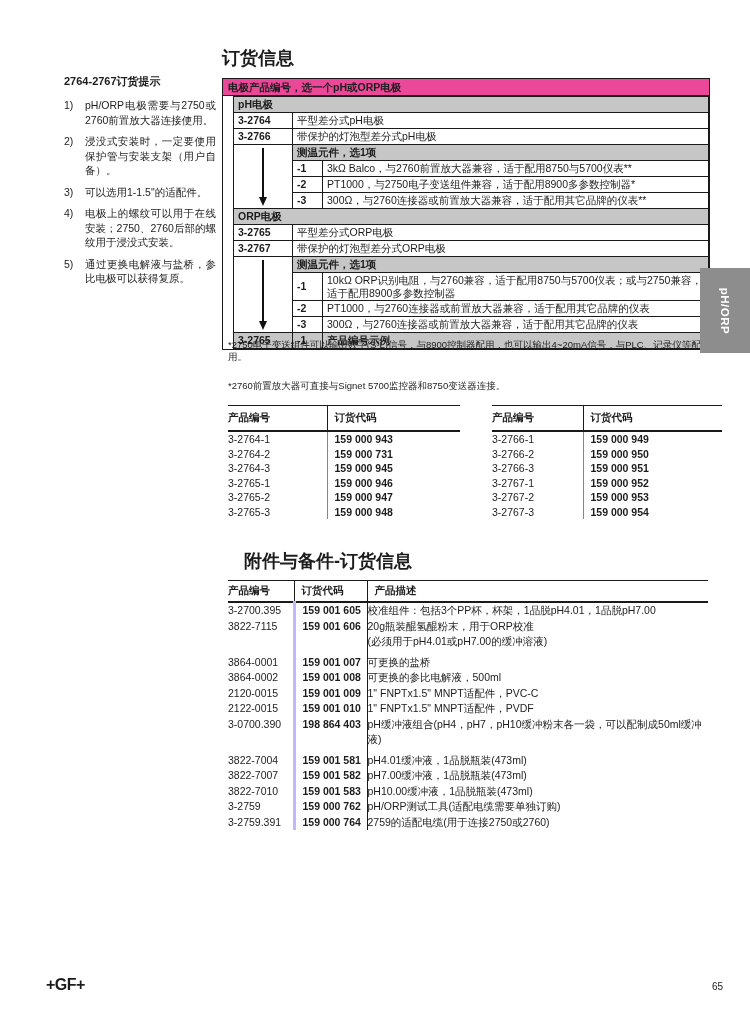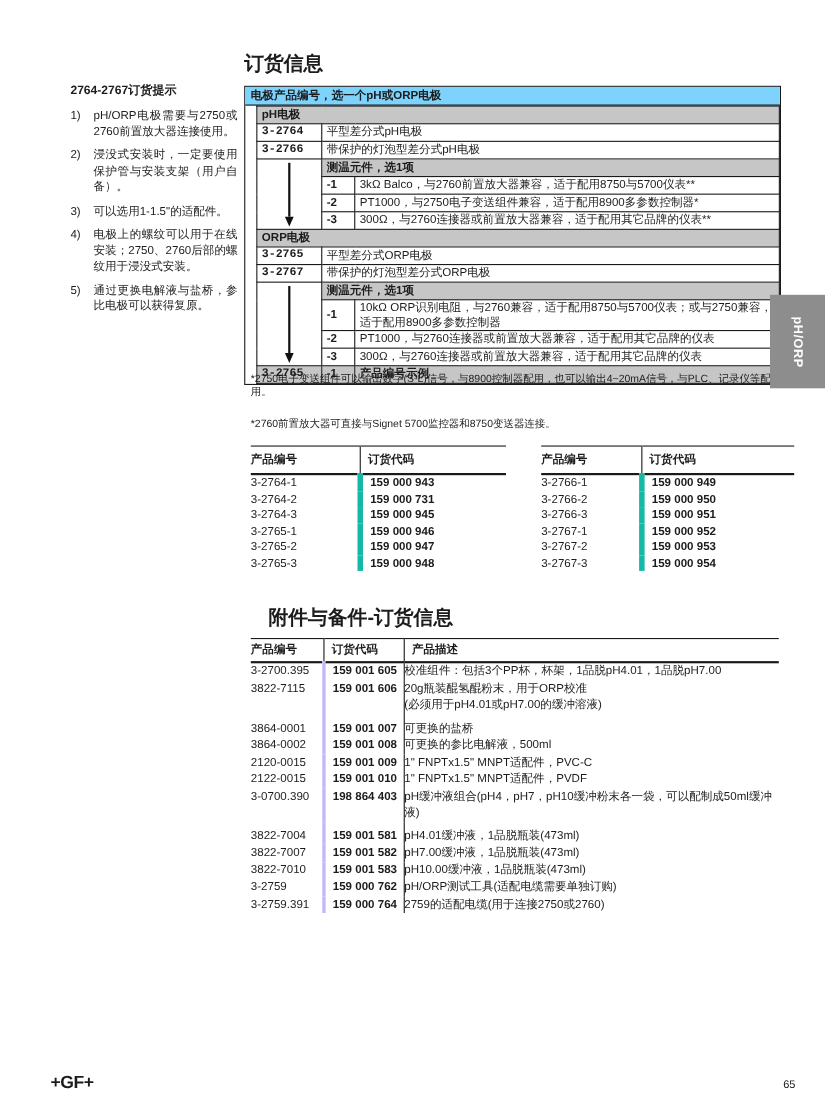--- a/index.html
+++ b/index.html
@@ -13,41 +13,41 @@
   .notes-title { font-size:11px; font-weight:bold; margin:0 0 9px 0; }
   .note-item { display:flex; font-size:10.5px; line-height:14.5px; margin-bottom:7px; }
   .note-num { width:21px; flex:none; }
   .note-text { flex:1; text-align:justify; }
 
   
   .main-title { position:absolute; left:222px; top:46px; font-size:18px; font-weight:bold; }
 
   
   .order-box { position:absolute; left:222px; top:78px; width:486px; border:1px solid #1a1a1a; background:#fff; }
-  .order-header { background:#7dd3fc; font-size:10.5px; font-weight:bold; height:16px; line-height:16px; padding-left:5px; border-bottom:1px solid #1a1a1a; }
+  .order-header { background:#ec4899; font-size:10.5px; font-weight:bold; height:16px; line-height:16px; padding-left:5px; border-bottom:1px solid #1a1a1a; }
   table.ot { border-collapse:collapse; margin-left:10px; width:calc(100% - 10px); font-size:10.5px; table-layout:fixed; }
   .ot td { border:1px solid #1a1a1a; padding:1px 3px 1px 4px; height:13px; line-height:12.5px; vertical-align:middle; overflow:hidden; }
   .ot td.sec { background:#c6c6c6; font-weight:bold; }
-  .ot td.code { font-weight:bold;font-family:Liberation Mono, monospace; }
+  .ot td.code { font-weight:bold; }
   .ot td.opt { font-weight:bold; }
   .ot td.arrowcell { position:relative; padding:0; }
   .arrow-line { position:absolute; left:50%; top:3px; bottom:11px; width:1.5px; margin-left:-1px; background:#111; }
   .arrow-head { position:absolute; left:50%; bottom:2px; margin-left:-4.5px; width:0; height:0;
                 border-left:4.5px solid transparent; border-right:4.5px solid transparent; border-top:9px solid #111; }
 
   
   .footnotes { position:absolute; left:228px; top:339px; width:482px; font-size:9.5px; line-height:12px; }
   .footnotes p { margin:0 0 17px 0; }
 
   
   .mid-table { position:absolute; top:405px; border-collapse:collapse; font-size:10.5px; table-layout:fixed; }
   .mid-table th { text-align:left; font-weight:bold; border-top:1px solid #1a1a1a; border-bottom:2px solid #1a1a1a; height:24px; padding:0; vertical-align:middle; }
   .mid-table th.h2 { border-left:1px solid #1a1a1a; padding-left:7px; }
   .mid-table td { height:14.5px; line-height:14.5px; padding:0; }
-  .mid-table td.c2 { border-left:5px solid #14b8a6; padding-left:7px; font-weight:bold; }
+  .mid-table td.c2 { border-left:1px solid #14b8a6; padding-left:7px; font-weight:bold; }
   #mid-left  { left:228px; width:232px; }
   #mid-right { left:492px; width:230px; }
 
   
   .acc-title { position:absolute; left:228px; top:549px; font-size:18px; font-weight:bold;padding-left:16px; }
   table.acc { position:absolute; left:228px; top:580px; width:480px; border-collapse:collapse; font-size:10.5px; table-layout:fixed; }
   .acc th { text-align:left; font-weight:bold; border-top:1px solid #1a1a1a; border-bottom:2px solid #1a1a1a; height:20px; padding:0; vertical-align:middle; }
   .acc th.h2, .acc th.h3 { border-left:1px solid #1a1a1a; padding-left:7px; }
   .acc td { vertical-align:top; line-height:15.5px; padding:0; }
   .acc td.c2 { border-left:3px solid #c4b5fd; padding-left:7px; font-weight:bold; }

